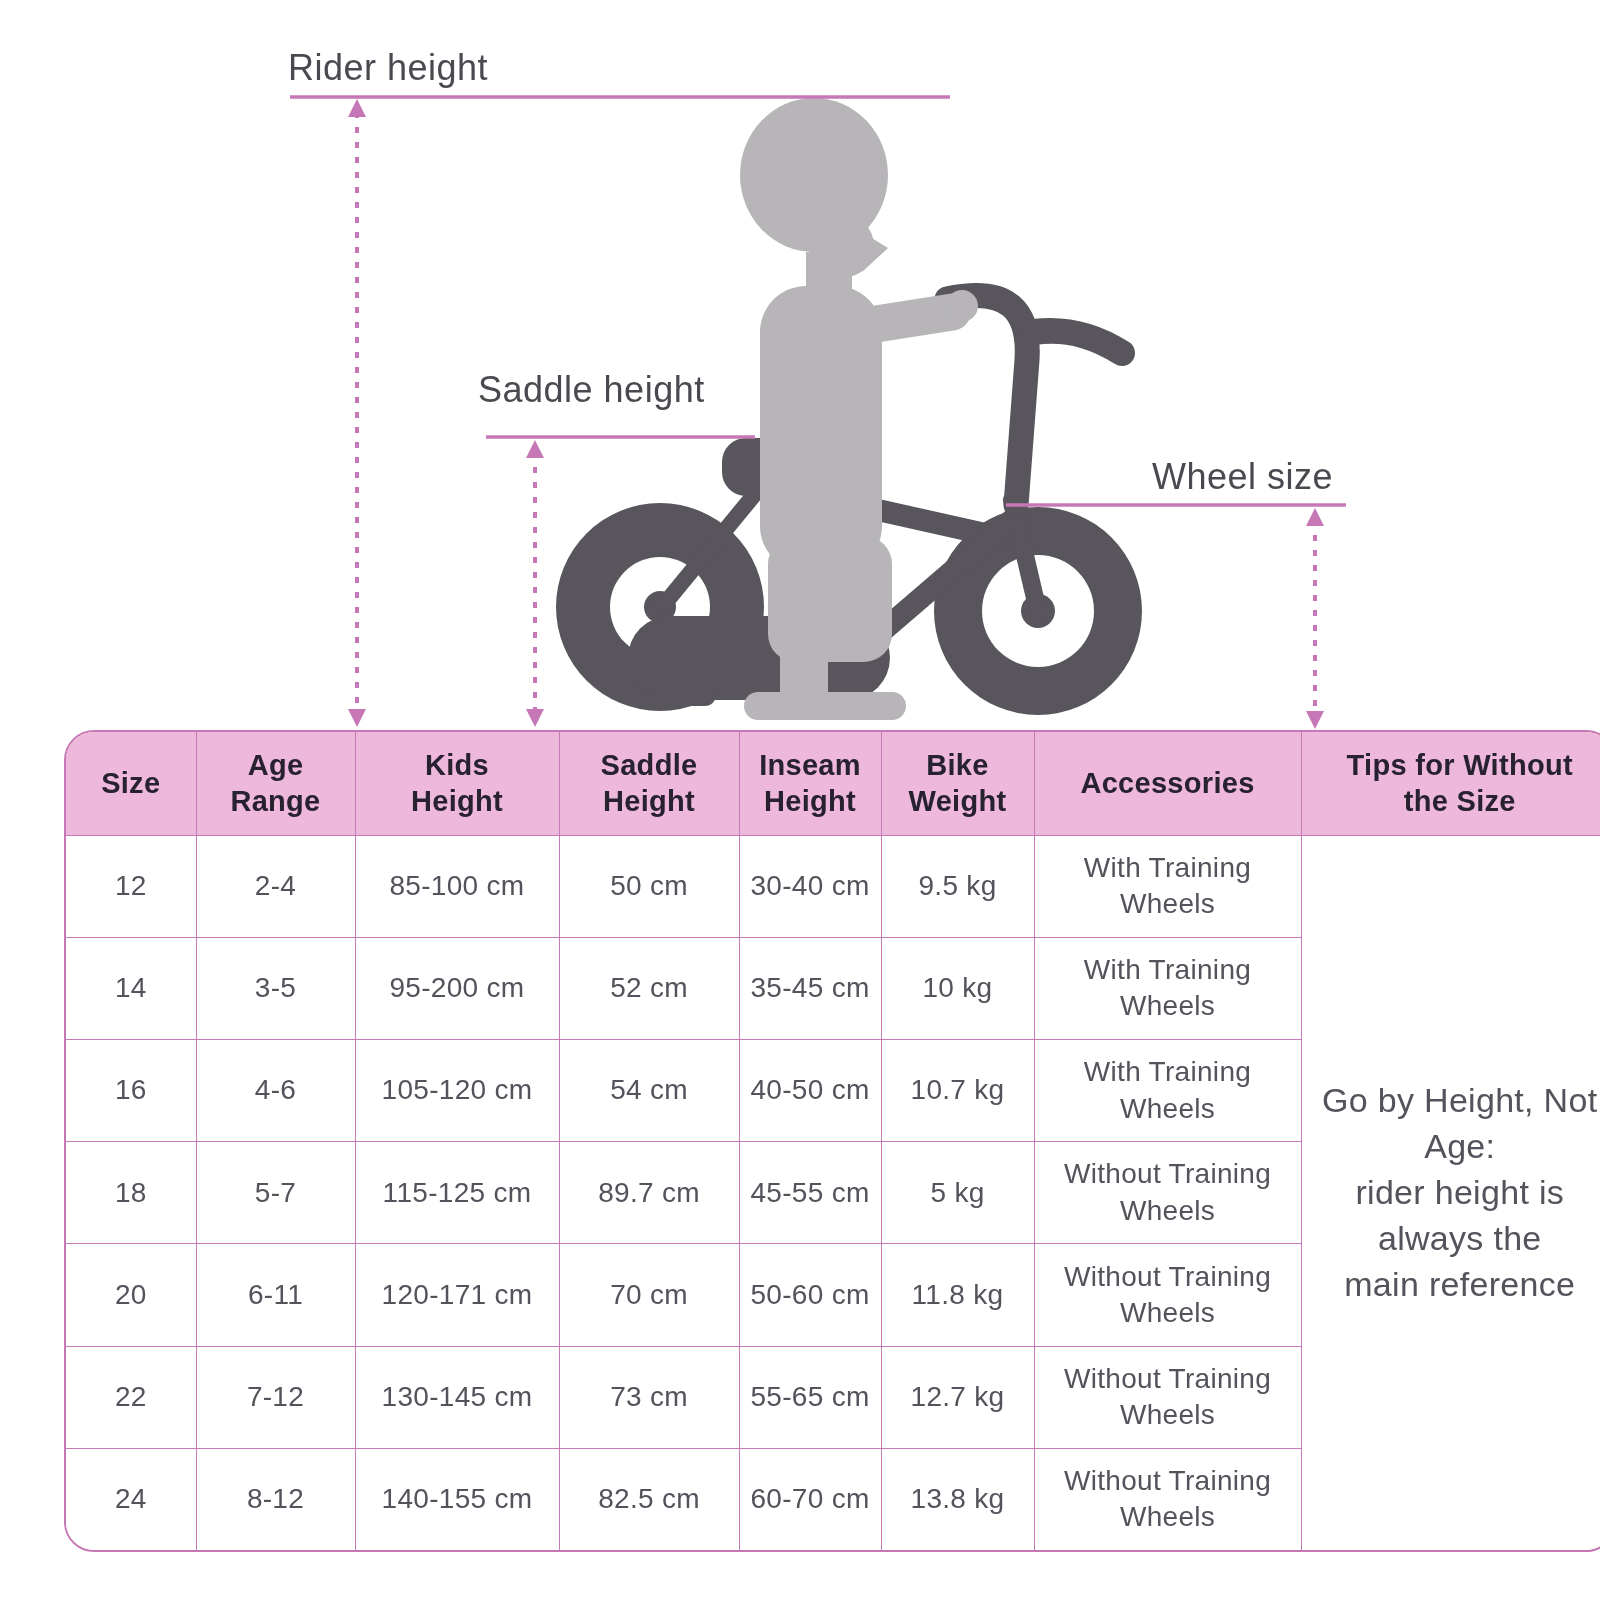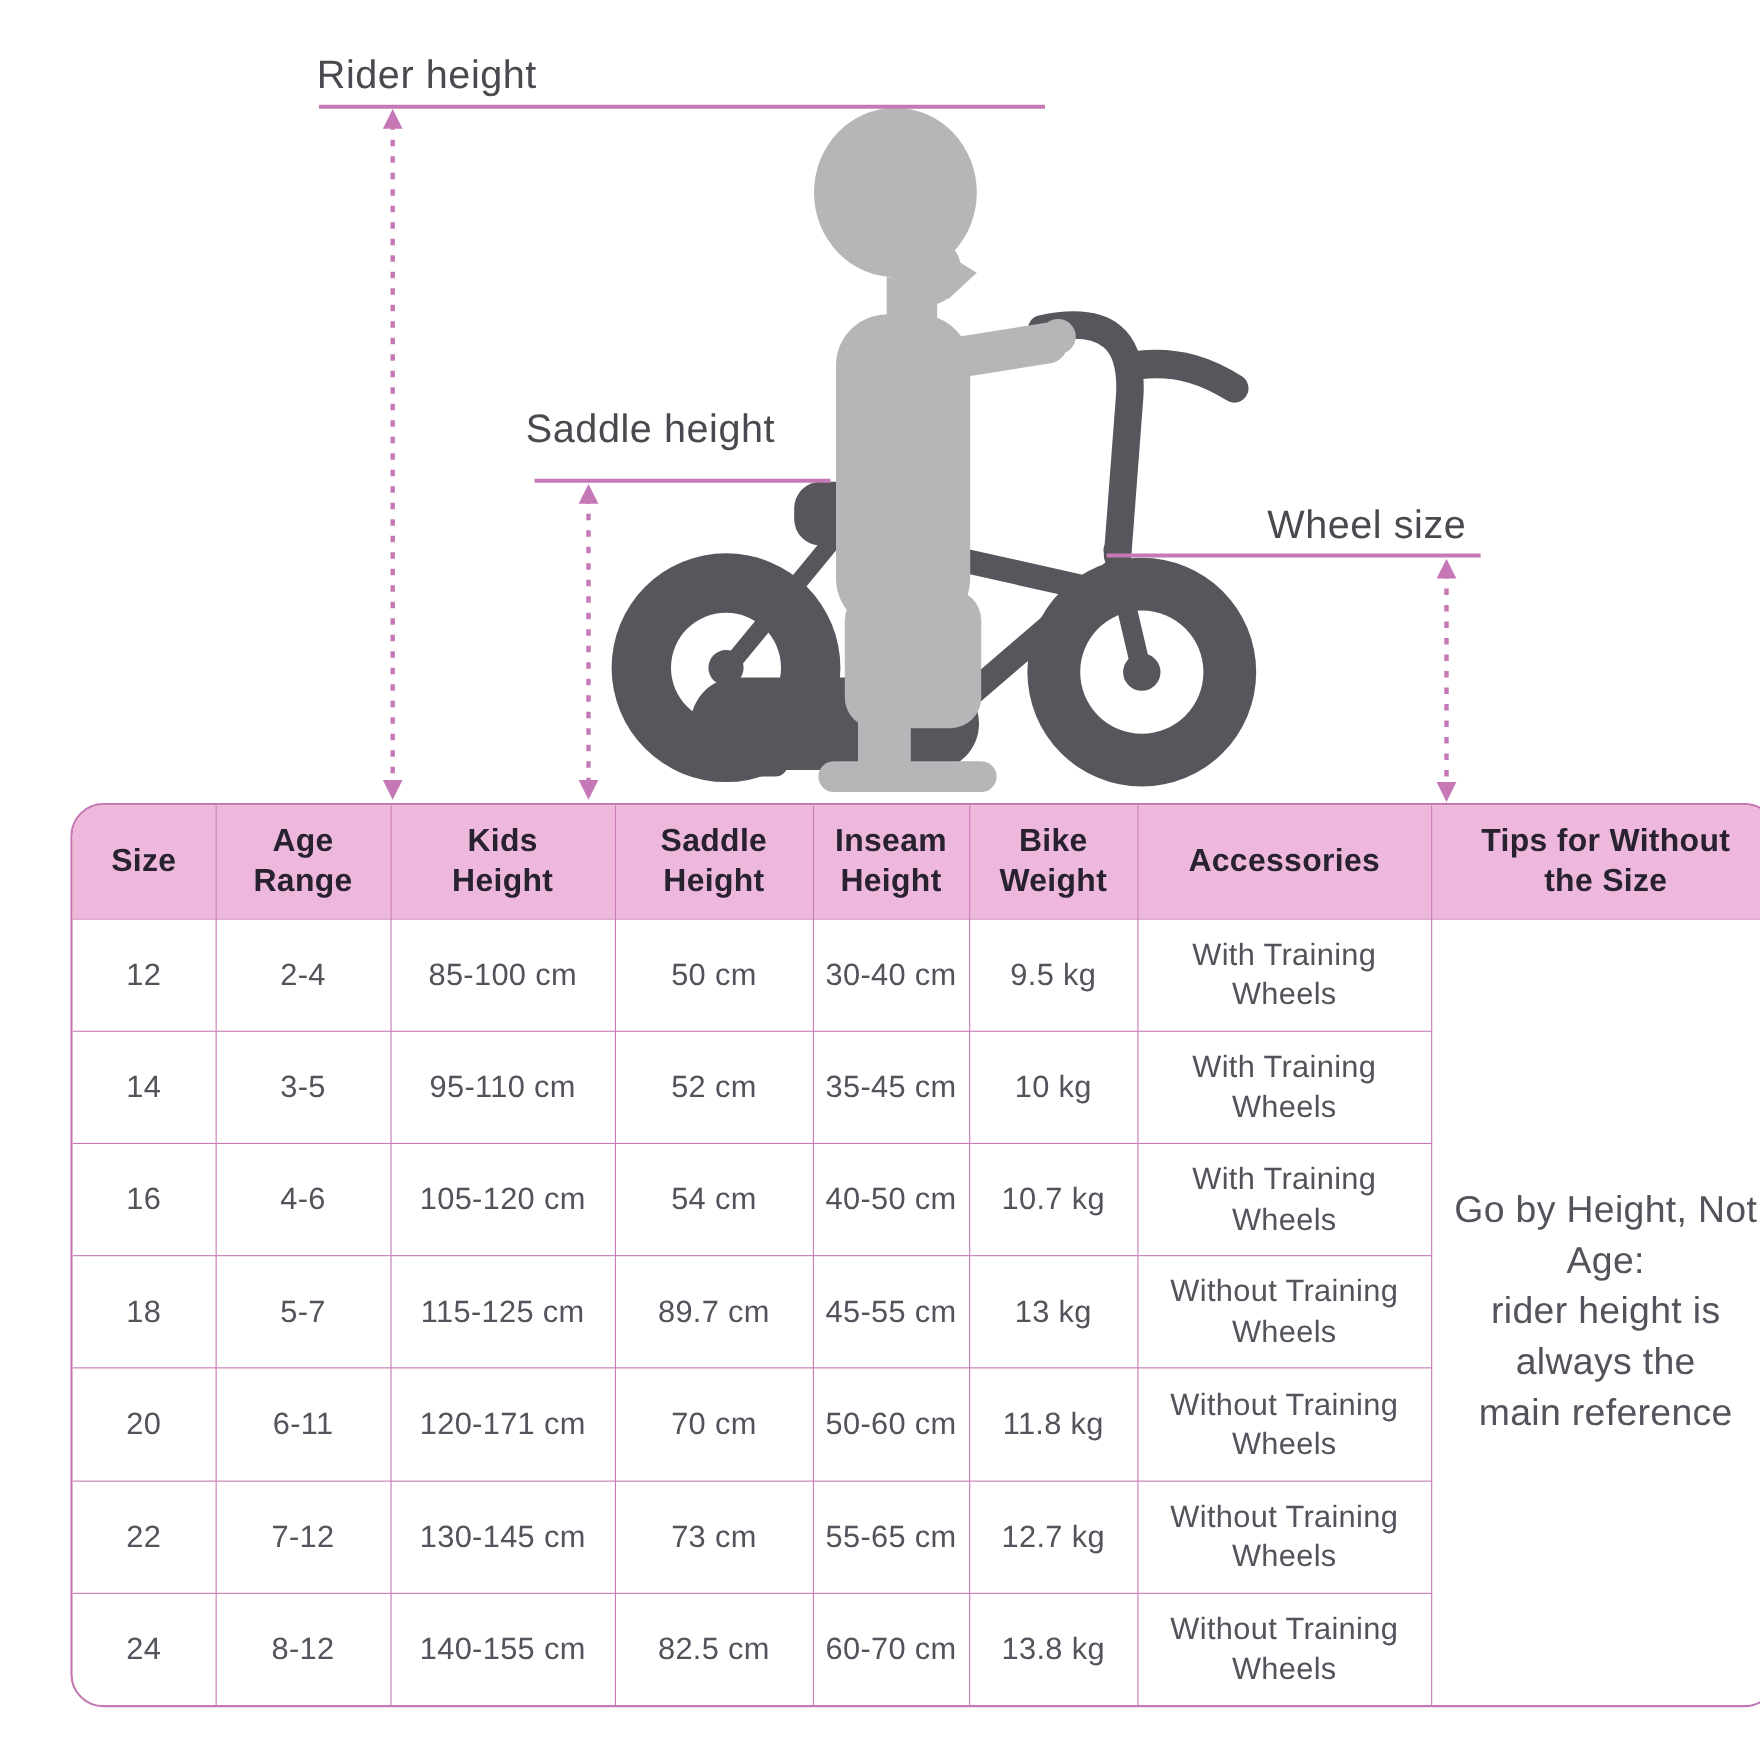--- a/index.html
+++ b/index.html
@@ -181,21 +181,21 @@
           <td>9.5 kg</td>
           <td>With Training
 Wheels</td>
           <td class="tips-cell" rowspan="7">Go by Height, Not Age:
 rider height is always the
 main reference</td>
         </tr>
         <tr>
           <td>14</td>
           <td>3-5</td>
-          <td>95-110 cm</td>
+          <td>95-200 cm</td>
           <td>52 cm</td>
           <td>35-45 cm</td>
           <td>10 kg</td>
           <td>With Training
 Wheels</td>
         </tr>
         <tr>
           <td>16</td>
           <td>4-6</td>
           <td>105-120 cm</td>
@@ -204,21 +204,21 @@
           <td>10.7 kg</td>
           <td>With Training
 Wheels</td>
         </tr>
         <tr>
           <td>18</td>
           <td>5-7</td>
           <td>115-125 cm</td>
           <td>89.7 cm</td>
           <td>45-55 cm</td>
-          <td>13 kg</td>
+          <td>5 kg</td>
           <td>Without Training
 Wheels</td>
         </tr>
         <tr>
           <td>20</td>
           <td>6-11</td>
           <td>120-171 cm</td>
           <td>70 cm</td>
           <td>50-60 cm</td>
           <td>11.8 kg</td>

